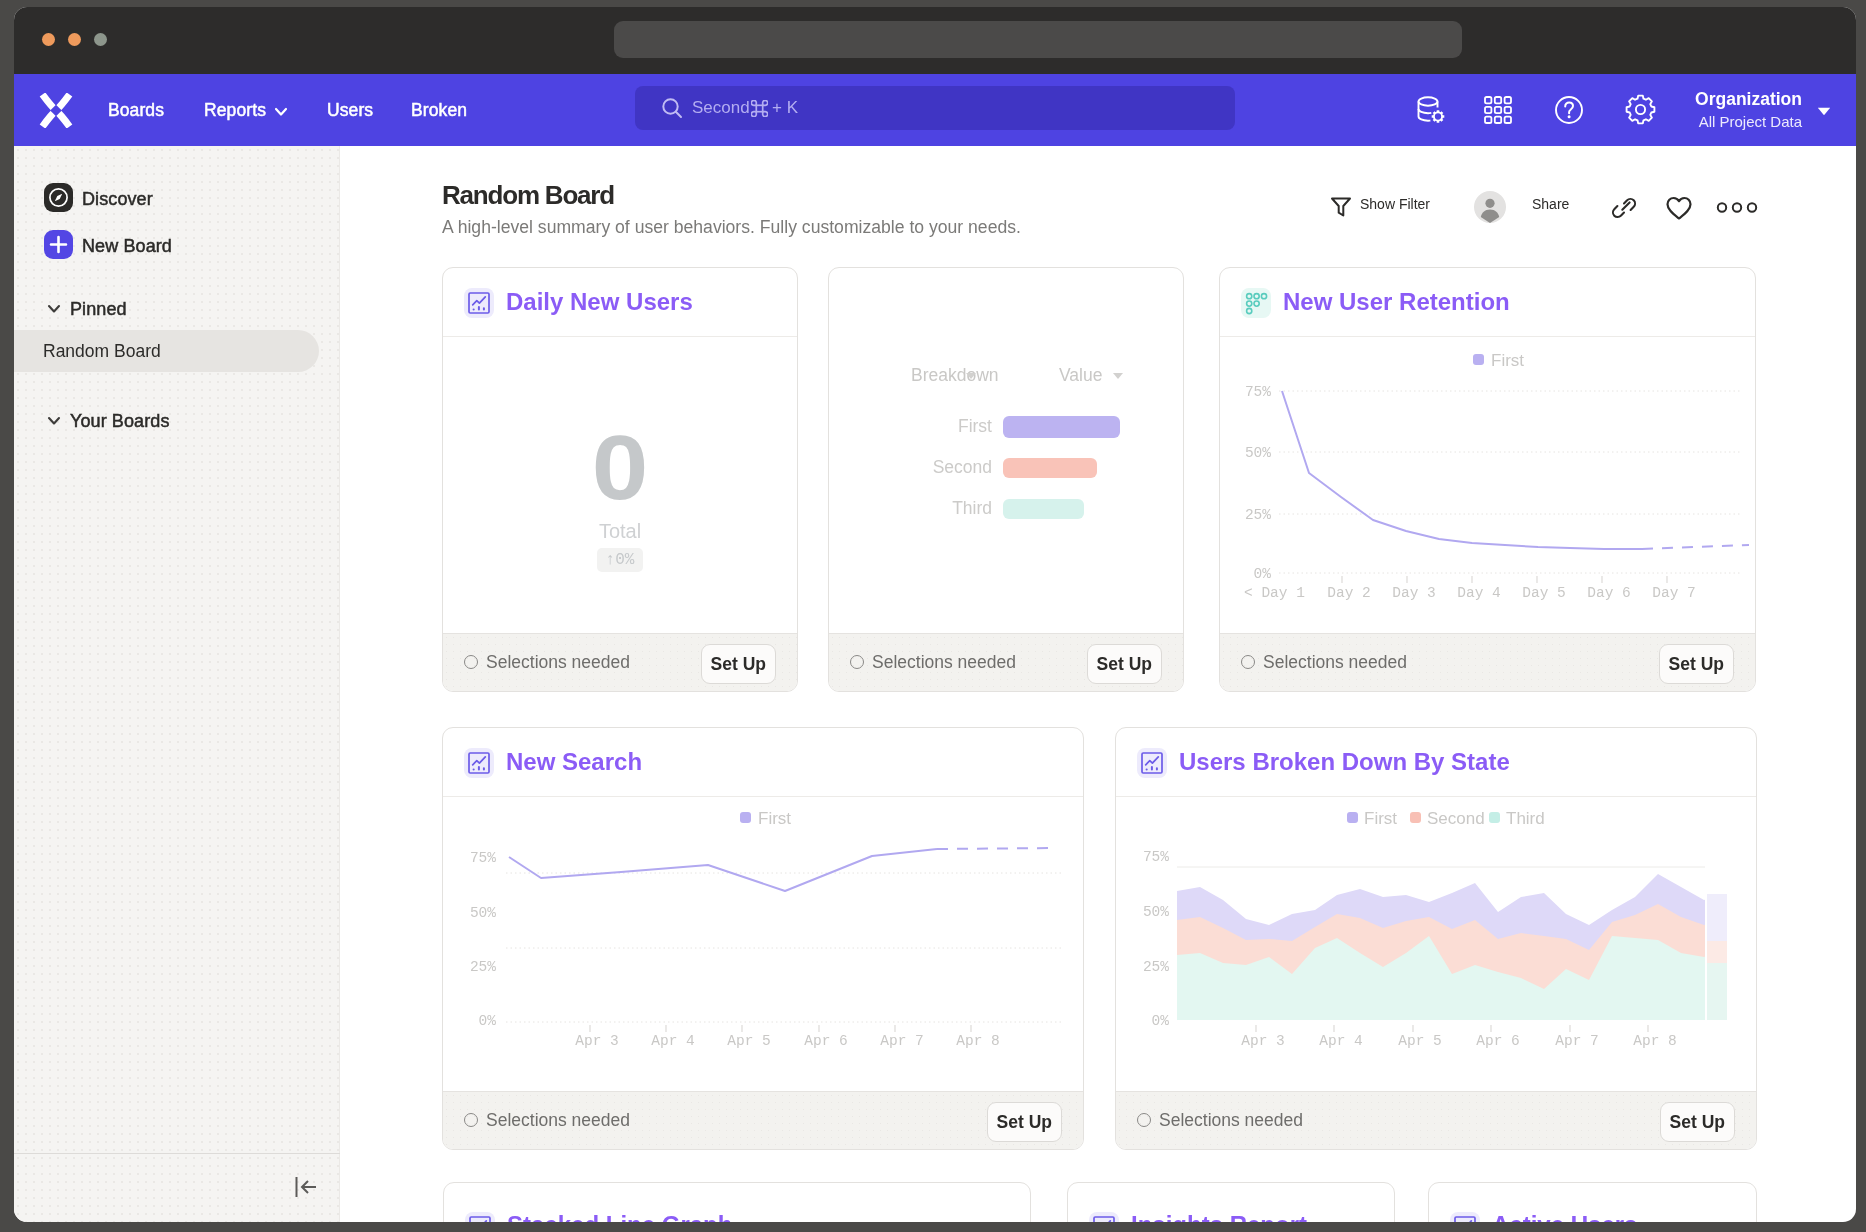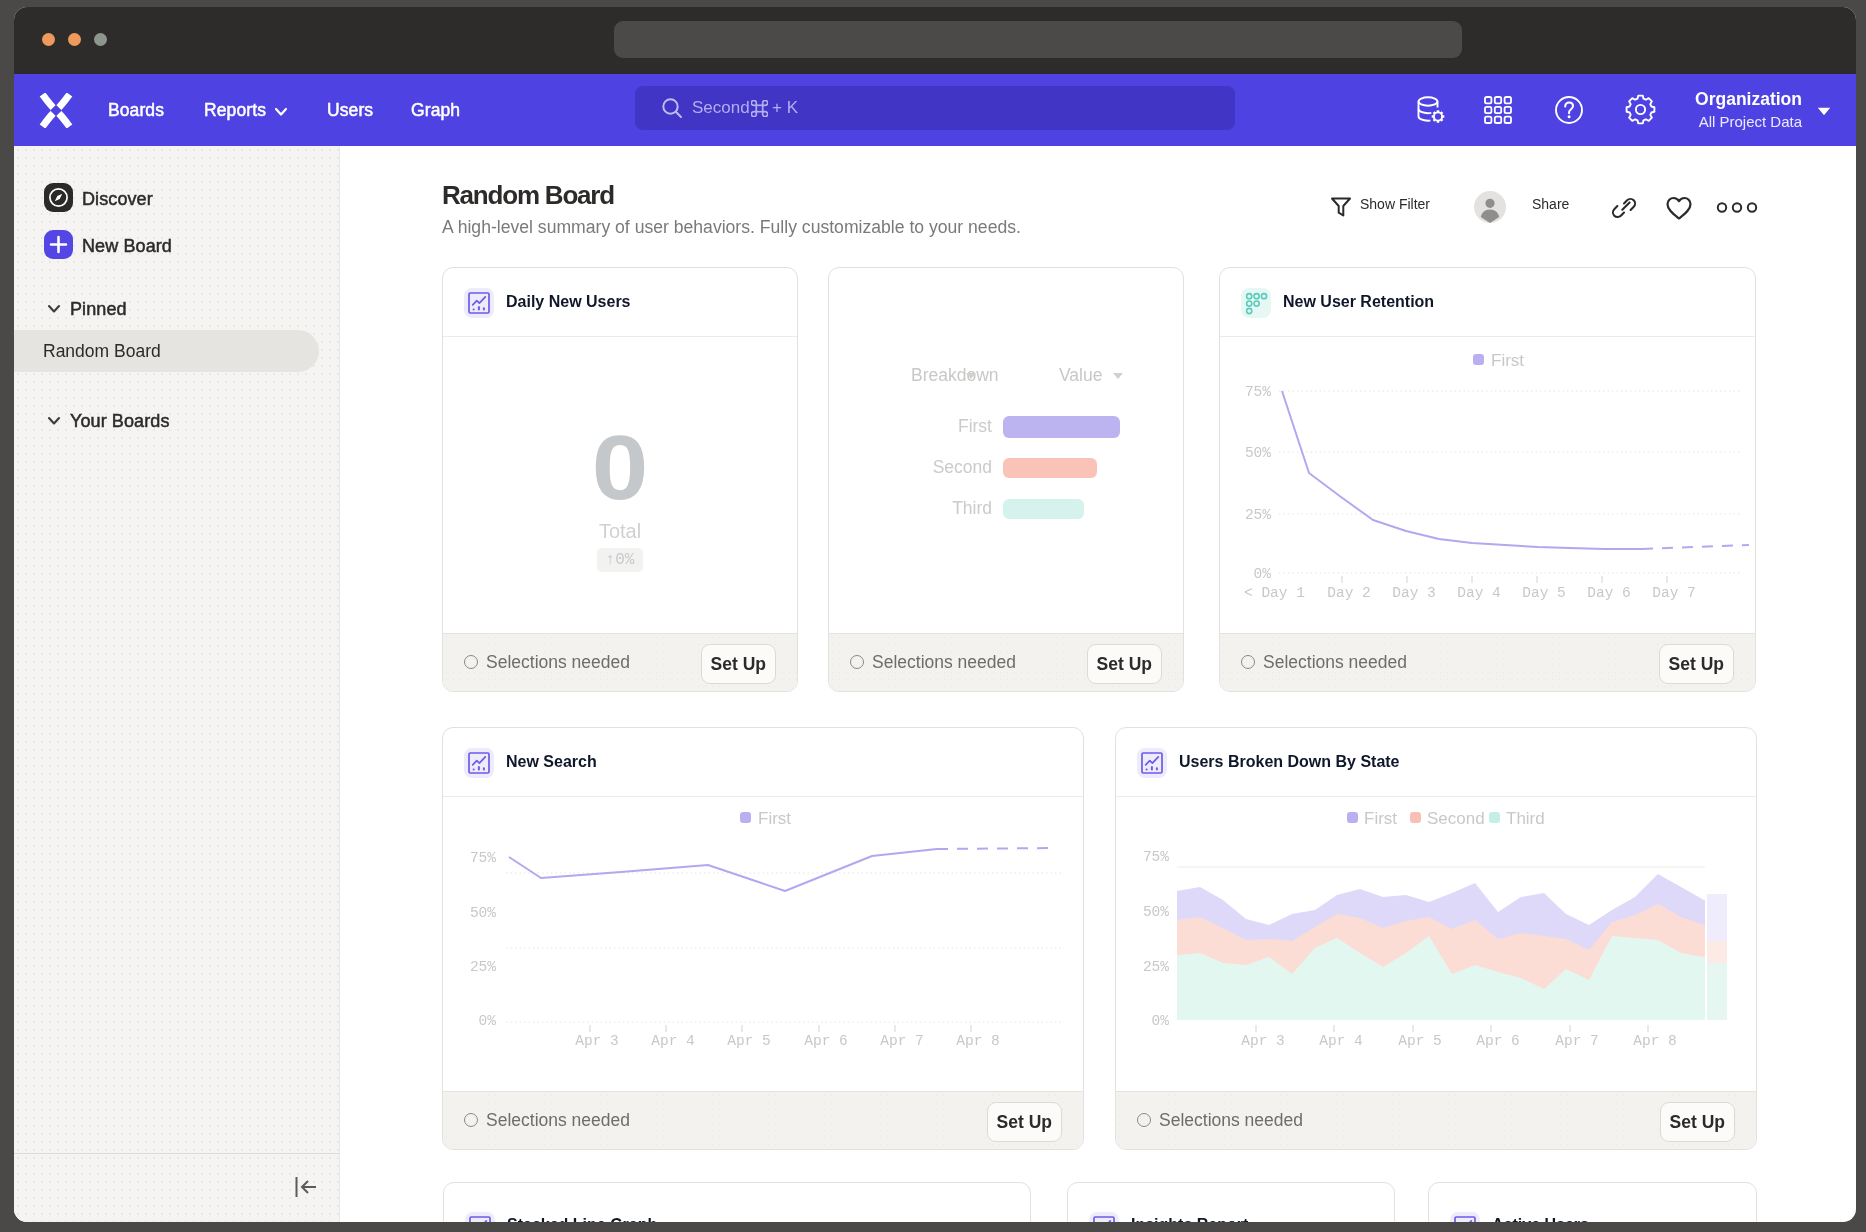--- a/index.html
+++ b/index.html
@@ -35,21 +35,21 @@
   .pill span { position:absolute; left:29px; top:0; line-height:42px; font-size:17.5px; color:#2c2b29; font-weight:400;}
   .sidefootline { position:absolute; left:0; top:1007px; width:326px; height:1px; background:#dddbd8; }
   
   .main-title { position:absolute; left:428px; top:173px; font-size:26px; font-weight:700; color:#2c2b29; letter-spacing:-1.2px; }
   .main-sub { position:absolute; left:428px; top:210px; font-size:17.6px; color:#7b7a78; }
   .acttext { position:absolute; top:189px; font-size:14px; font-weight:500; color:#2c2b29; }
   
   .card { position:absolute; background:#fff; border:1px solid #e3e1de; border-radius:11px; overflow:hidden; }
   .chead { position:absolute; left:0; top:0; right:0; height:69px; border-bottom:1px solid #edebe8; }
   .cicon { position:absolute; left:21px; top:20px; width:30px; height:30px; border-radius:8px; background:#edebfc; }
-  .ctitle { position:absolute; left:63px; top:0; line-height:67px; font-size:16px; font-weight:700; color:#0f172a; white-space:nowrap; }
+  .ctitle { position:absolute; left:63px; top:0; line-height:67px; font-size:24px; font-weight:700; color:#8b5cf6; white-space:nowrap; }
   .cfoot { position:absolute; left:0; bottom:0; right:0; height:58px; background:#f3f2ef;
            background-image:radial-gradient(#e9e7e4 0.7px, transparent 0.8px); background-size:7px 7px;
            border-top:1px solid #e5e3e0; }
   .selcirc { position:absolute; left:21px; top:21px; width:14px; height:14px; border-radius:50%; border:1.6px solid #8a8987; }
   .seltext { position:absolute; left:43px; top:0; line-height:57px; font-size:17.5px; color:#6e6d6b; }
   .setup { position:absolute; right:21px; top:10px; height:40px; line-height:38px; padding:0 9px;
            background:#fcfbfa; border:1px solid #dcdad7; border-radius:9px;
            font-size:17.5px; font-weight:700; color:#2c2b29; }
   svg text { font-family:"Liberation Mono", monospace; fill:#c9c8c6; }
 </style>
@@ -72,21 +72,21 @@
       </g>
       <rect x="12.9" y="13.4" width="8.2" height="8.2" transform="rotate(45 17 17.5)" fill="#4e43e2"></rect>
       <path d="M0 0 H7 L3.5 4.5 Z M27 0 H34 L30.5 4.5 Z M0 35 H7 L3.5 30.5 Z M27 35 H34 L30.5 30.5 Z" fill="#4e43e2" opacity="0"></path>
     </svg>
     <span class="navlink" style="left:94px;">Boards</span>
     <span class="navlink" style="left:190px;">Reports</span>
     <svg class="abs" style="left:260px; top:33px;" width="14" height="10" viewBox="0 0 14 10">
         <path d="M2 2 L7 7.5 L12 2" stroke="#fff" stroke-width="2.2" fill="none" stroke-linecap="round" stroke-linejoin="round"></path>
       </svg>
     <span class="navlink" style="left:313px;">Users</span>
-    <span class="navlink" style="left:397px;">Graph</span>
+    <span class="navlink" style="left:397px;">Broken</span>
     <div class="search">
       <svg class="abs" style="left:26px; top:11px;" width="23" height="23" viewBox="0 0 23 23">
         <circle cx="9.5" cy="9.5" r="7.2" stroke="#c0bbf3" stroke-width="2" fill="none"></circle>
         <path d="M14.8 14.8 L20 20" stroke="#c0bbf3" stroke-width="2" stroke-linecap="round"></path>
       </svg>
       <span style="left:57px;">Second</span>
         <svg class="abs" style="left:116px; top:14px;" width="17" height="17" viewBox="0 0 17 17" fill="none" stroke="#b3adf1" stroke-width="1.7">
           <rect x="5.3" y="5.3" width="6.4" height="6.4"></rect>
           <path d="M5.3 5.3 H3.2 A2.5 2.5 0 1 1 5.3 3.2 Z"></path>
           <path d="M11.7 5.3 V3.2 A2.5 2.5 0 1 1 13.8 5.3 Z"></path>

